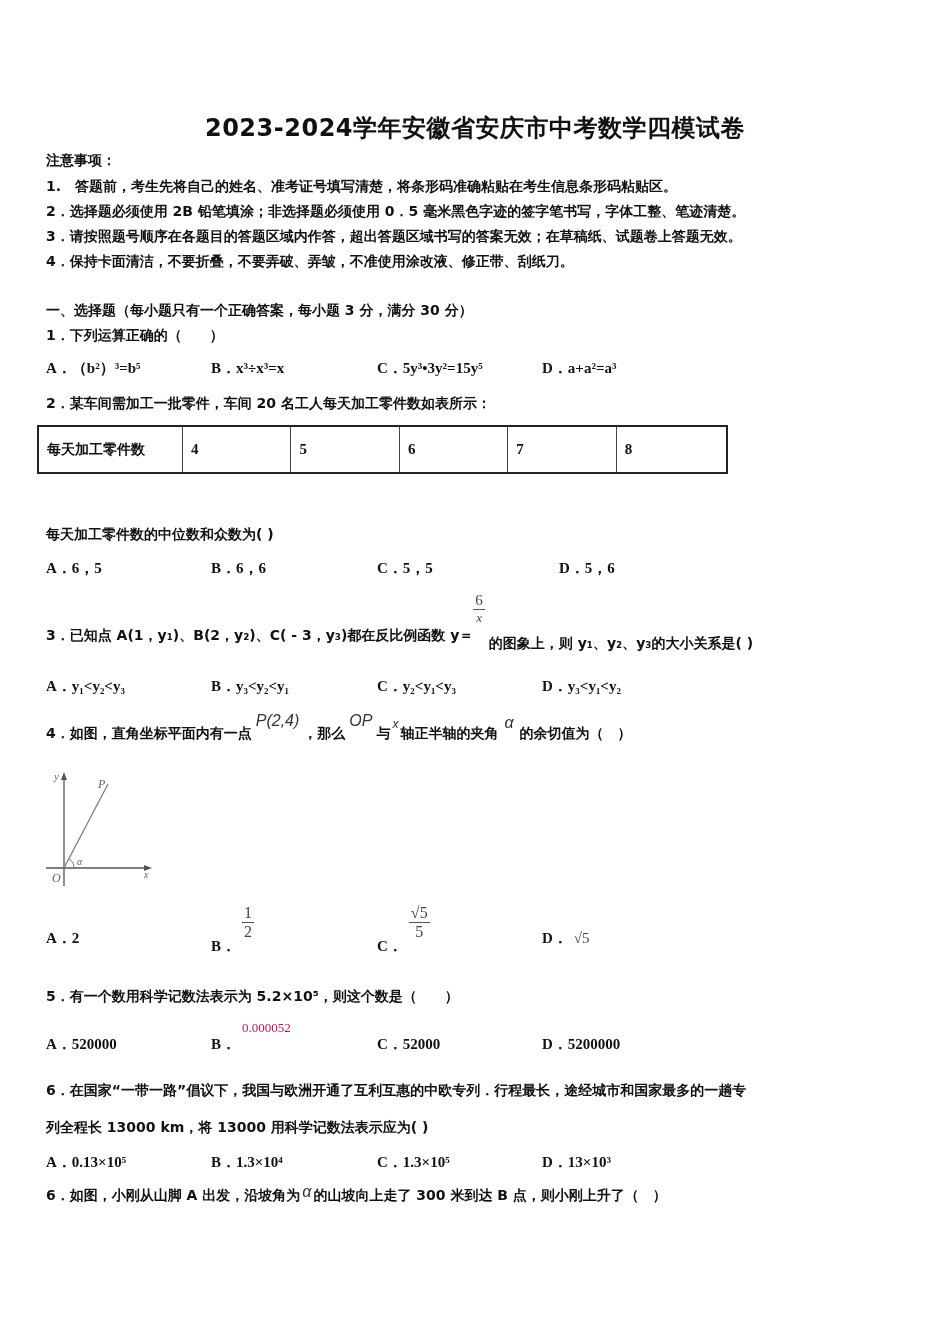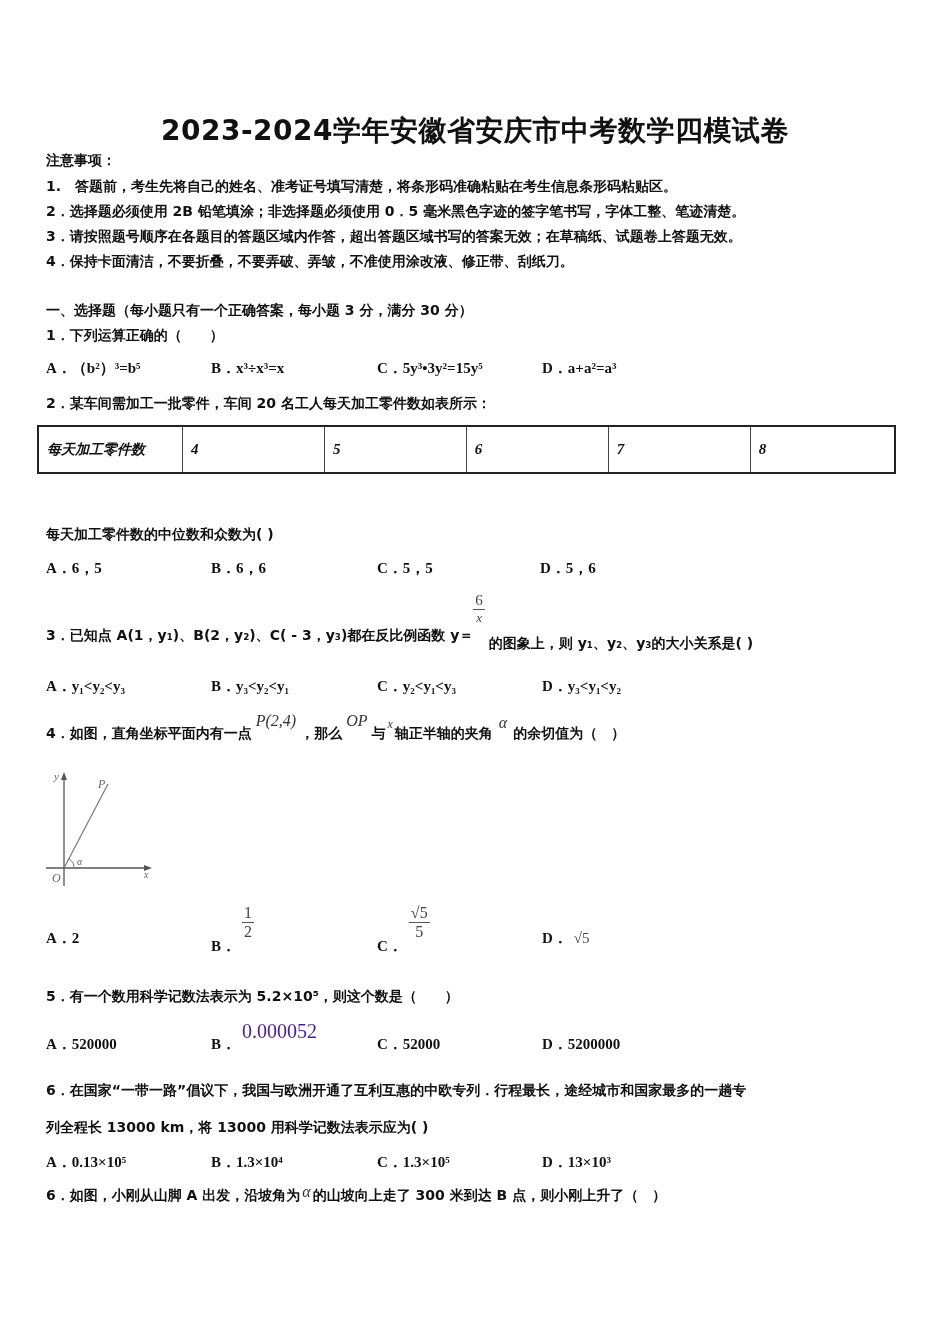--- a/index.html
+++ b/index.html
@@ -1,26 +1,26 @@
 <!DOCTYPE html>
 <html><head>
 <meta charset="utf-8">
 <style>
   html, body { margin: 0; padding: 0; background: #ffffff; }
   body {
     width: 950px; height: 1344px; position: relative; overflow: hidden;
     font-family: "DejaVu Sans", sans-serif; color: #111; font-size: 14px;
   }
   .abs { position: absolute; white-space: nowrap; }
-  .title { left: 0; width: 950px; top: 112px; text-align: center; font-size: 28px; font-weight: bold; letter-spacing: 0.5px; }
+  .title { left: 0; width: 950px; top: 112px; text-align: center; font-size: 24px; font-weight: bold; letter-spacing: 0.5px; }
   .line { font-size: 14px; font-weight: bold; }
   .serif { font-family: "Liberation Serif", serif; }
   .opt { font-family: "Liberation Serif", serif; font-weight: bold; font-size: 15px; }
-  .math { font-family: Liberation Serif, serif; font-style: italic; font-weight: normal; font-size: 16px; color: #333; }
-  table.data { position: absolute; left: 37px; top: 425px; width: 859px; border-collapse: collapse; border: 2px solid #222; font-style: italic; }
+  .math { font-family: Liberation Sans, sans-serif; font-style: italic; font-weight: normal; font-size: 16px; color: #333; }
+  table.data { position: absolute; left: 37px; top: 425px; width: 691px; border-collapse: collapse; border: 2px solid #222; }
   table.data td { border: 1px solid #444; height: 45px; padding: 0 8px; font-weight: bold; font-size: 14px; vertical-align: middle; }
   table.data td.num { font-family: "Liberation Serif", serif; font-size: 15px; }
   .frac { display: inline-block; vertical-align: middle; text-align: center; font-family: "Liberation Serif", serif; font-weight: normal; color: #444; font-size: 16px; }
   .frac .n { display: block; border-bottom: 1px solid #555; padding: 0 2px; }
   .frac .d { display: block; padding: 0 2px; }
 </style>
 </head>
 <body>
 
 <div class="abs title">2023-2024学年安徽省安庆市中考数学四模试卷</div>
@@ -49,21 +49,21 @@
     <td class="num">6</td>
     <td class="num">7</td>
     <td class="num">8</td>
   </tr>
 </tbody>
   </table>
 <div class="abs line" style="left:46px;top:526px;">每天加工零件数的中位数和众数为(  )</div>
 <div class="abs opt" style="left:46px;top:559px;">A．6，5</div>
 <div class="abs opt" style="left:211px;top:559px;">B．6，6</div>
 <div class="abs opt" style="left:377px;top:559px;text-align:right;">C．5，5</div>
-<div class="abs opt" style="left:540px;top:559px;">D．5，6</div>
+<div class="abs opt" style="left:559px;top:559px;">D．5，6</div>
 
 <div class="abs line" style="left:46px;top:592px;">
   <span style="position:relative;top:27px;">3．已知点 A(1，y₁)、B(2，y₂)、C( - 3，y₃)都在反比例函数 y＝</span><span class="frac" style="font-size:15px;"><span class="n">6</span><span class="d" style="font-style:italic;font-size:13px;">x</span></span><span style="position:relative;top:35px;margin-left:4px;">的图象上，则 y₁、y₂、y₃的大小关系是(  )</span>
 </div>
 <div class="abs opt" style="left:46px;top:677px;">A．y₁&lt;y₂&lt;y₃</div>
 <div class="abs opt" style="left:211px;top:677px;">B．y₃&lt;y₂&lt;y₁</div>
 <div class="abs opt" style="left:377px;top:677px;">C．y₂&lt;y₁&lt;y₃</div>
 <div class="abs opt" style="left:542px;top:677px;">D．y₃&lt;y₁&lt;y₂</div>
 
 <div class="abs line" style="left:46px;top:724px;">
@@ -93,21 +93,21 @@
 <div class="abs opt" style="left:377px;top:904px;">
   <span style="position:relative;top:25px;">C．</span><span class="frac" style="margin-left:6px;"><span class="n">√5</span><span class="d">5</span></span>
 </div>
 <div class="abs opt" style="left:542px;top:929px;">
   <span>D．</span><span style="font-weight:normal;color:#444;margin-left:6px;">√5</span>
 </div>
 
 <div class="abs line" style="left:46px;top:988px;">5．有一个数用科学记数法表示为 5.2×10⁵，则这个数是（　　）</div>
 <div class="abs opt" style="left:46px;top:1035px;">A．520000</div>
 <div class="abs opt" style="left:211px;top:1035px;">B．</div>
-<div class="abs serif" style="left:242px;top:1020px;font-size:20px;color:#4c1d95;">0.000052</div>
+<div class="abs serif" style="left:242px;top:1020px;font-size:13px;color:#be185d;">0.000052</div>
 <div class="abs opt" style="left:377px;top:1035px;">C．52000</div>
 <div class="abs opt" style="left:542px;top:1035px;">D．5200000</div>
 
 <div class="abs line" style="left:46px;top:1082px;">6．在国家“一带一路”倡议下，我国与欧洲开通了互利互惠的中欧专列．行程最长，途经城市和国家最多的一趟专</div>
 <div class="abs line" style="left:46px;top:1119px;">列全程长 13000 km，将 13000 用科学记数法表示应为( )</div>
 <div class="abs opt" style="left:46px;top:1153px;">A．0.13×10⁵</div>
 <div class="abs opt" style="left:211px;top:1153px;">B．1.3×10⁴</div>
 <div class="abs opt" style="left:377px;top:1153px;">C．1.3×10⁵</div>
 <div class="abs opt" style="left:542px;top:1153px;">D．13×10³</div>
 

